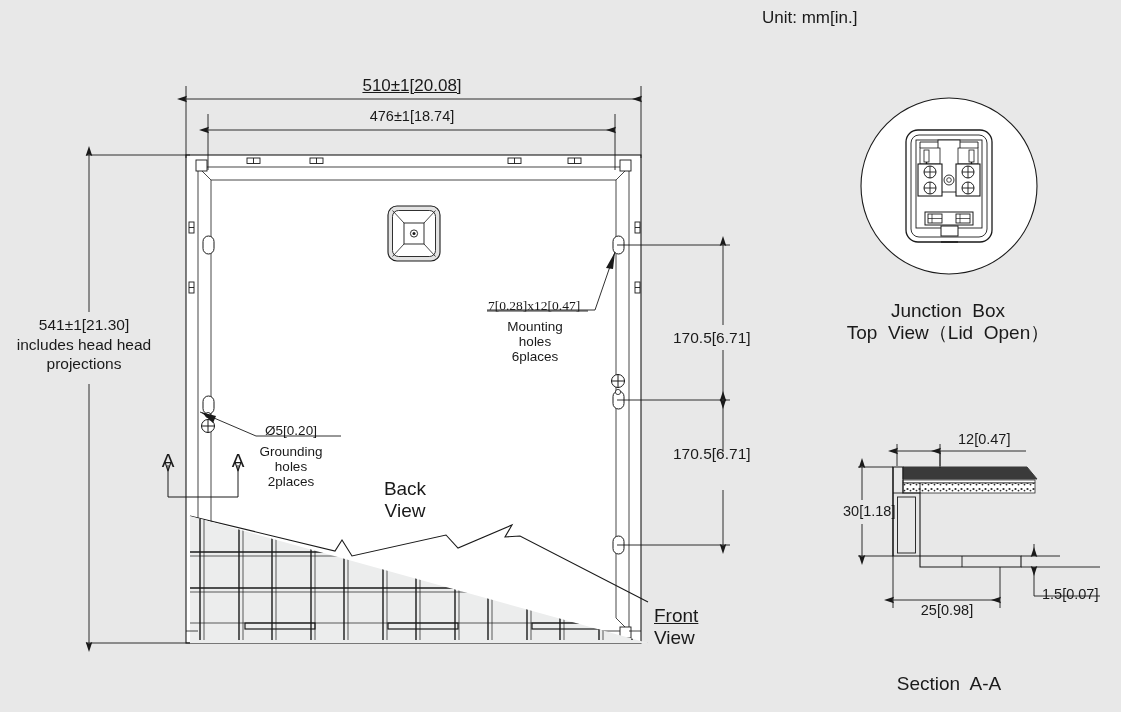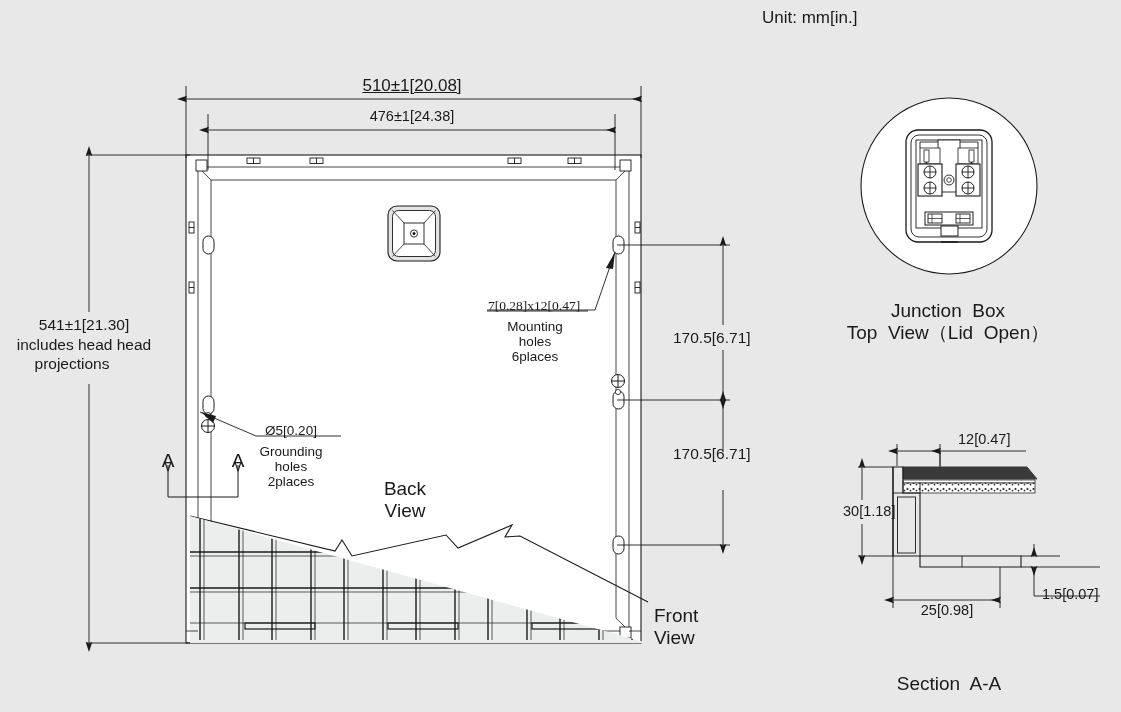--- a/index.html
+++ b/index.html
@@ -304,46 +304,46 @@
         </g>
       </g>
 
     </g>
   </svg>
 
   <div class="lbl t17" style="left:762px;top:8px;">Unit: mm[in.]</div>
 
   <div class="lbl t17 ctr" style="left:412px;top:76px;text-decoration:underline;">510±1[20.08]</div>
 
-  <div class="lbl t15 ctr" style="left:412px;top:108px;">476±1[24.38]</div>
+  <div class="lbl t15 ctr" style="left:412px;top:108px;">476±1[18.74]</div>
 
   <div class="lbl t16 ctr" style="left:84px;top:316px;">541±1[21.30]</div>
   <div class="lbl t16 ctr" style="left:84px;top:336px;">includes head head</div>
-  <div class="lbl t16 ctr" style="left:72px;top:355px;">projections</div>
+  <div class="lbl t16 ctr" style="left:84px;top:355px;">projections</div>
 
   <div class="lbl t16" style="left:673px;top:329px;">170.5[6.71]</div>
   <div class="lbl t16" style="left:673px;top:445px;">170.5[6.71]</div>
 
   <div class="lbl t13" style="left:488px;top:298px;font-family:Liberation Serif, serif;">7[0.28]x12[0.47]</div>
   <div class="lbl t13 ctr" style="left:535px;top:319px;">Mounting</div>
   <div class="lbl t13 ctr" style="left:535px;top:334px;">holes</div>
   <div class="lbl t13 ctr" style="left:535px;top:349px;">6places</div>
 
   <div class="lbl t13 ctr" style="left:291px;top:423px;">Ø5[0.20]</div>
   <div class="lbl t13 ctr" style="left:291px;top:444px;">Grounding</div>
   <div class="lbl t13 ctr" style="left:291px;top:459px;">holes</div>
   <div class="lbl t13 ctr" style="left:291px;top:474px;">2places</div>
 
   <div class="lbl t19 ctr" style="left:168px;top:450px;">A</div>
   <div class="lbl t19 ctr" style="left:238px;top:450px;">A</div>
 
   <div class="lbl t19 ctr" style="left:405px;top:478px;">Back</div>
   <div class="lbl t19 ctr" style="left:405px;top:500px;">View</div>
 
-  <div class="lbl t19" style="left:654px;top:605px;">Front</div>
+  <div class="lbl t19" style="left:654px;top:605px;text-decoration:underline;">Front</div>
   <div class="lbl t19" style="left:654px;top:627px;">View</div>
 
   <div class="lbl t19 ctr" style="left:948px;top:300px;">Junction  Box</div>
   <div class="lbl t19 ctr" style="left:948px;top:322px;">Top  View（Lid  Open）</div>
 
   <div class="lbl t15" style="left:958px;top:431px;">12[0.47]</div>
   <div class="lbl t15" style="left:843px;top:503px;">30[1.18]</div>
   <div class="lbl t15 ctr" style="left:947px;top:602px;">25[0.98]</div>
   <div class="lbl t15" style="left:1042px;top:586px;">1.5[0.07]</div>
 

